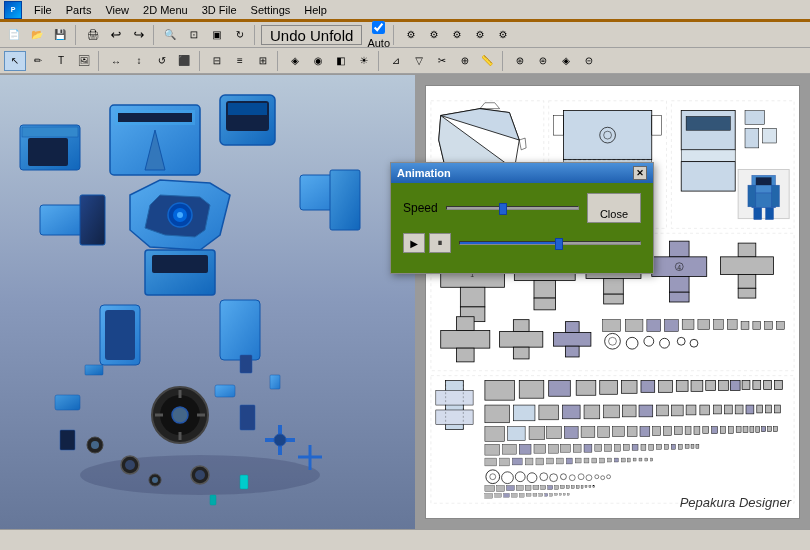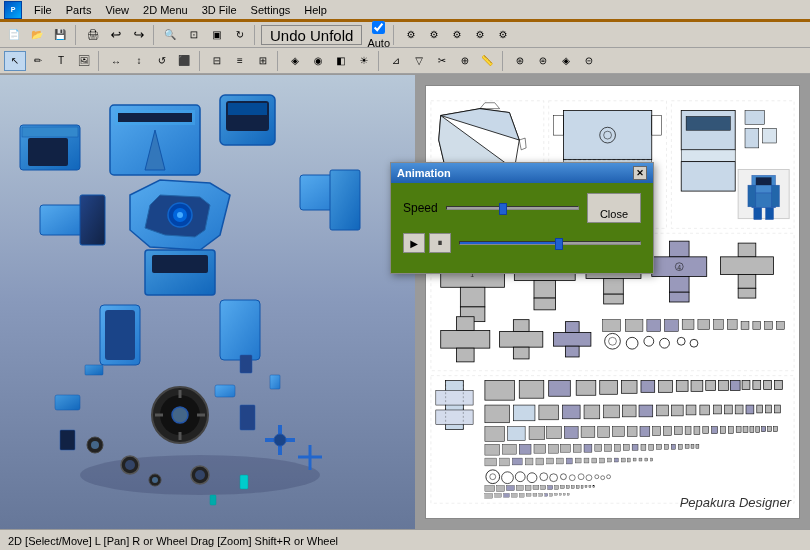--- a/index.html
+++ b/index.html
@@ -712,21 +712,20 @@
         <rect x="435" y="165" width="5" height="80" fill="none" stroke="#ff0000" stroke-width="1"></rect>
       </svg>
 
       <div class="pepakura-label">Pepakura Designer</div>
     </div>
   </div>
 
 </div>
 
 <div id="status-bar">
-  <span>2D [Select/Move] L [Pan] R or Wheel Drag [Zoom] Shift+R or Wheel</span>
 </div>
 
 <div id="animation-dialog" style="position: fixed; top: 162px; left: 390px; z-index: 1000;">
   <div id="dialog-titlebar">
     <span>Animation</span>
     <div id="dialog-close">✕</div>
   </div>
   <div id="dialog-content">
 
     <div class="dialog-row">

